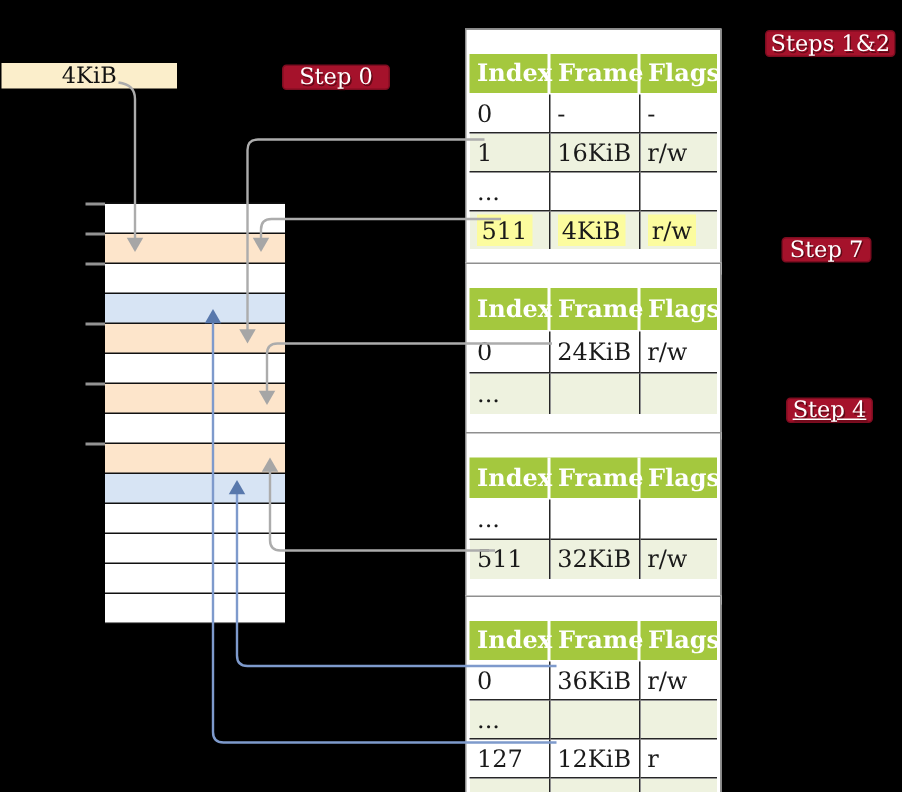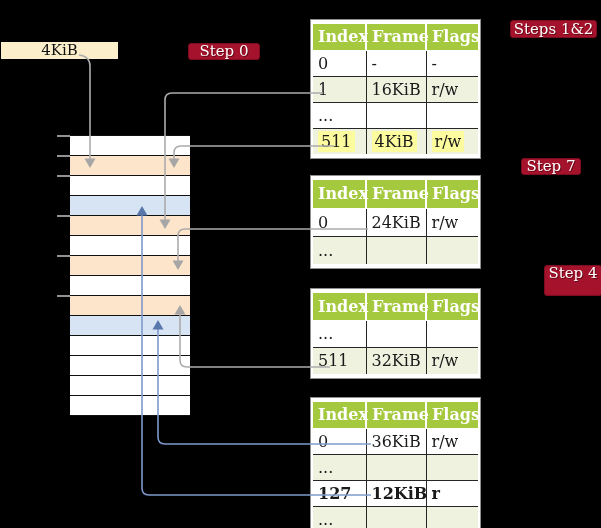--- a/index.html
+++ b/index.html
@@ -22,21 +22,21 @@
   }
   
   #memcol{position:absolute;left:70px;top:135px;width:120px;border-top:1px solid #101010;}
   .frame{width:120px;height:20px;box-sizing:border-box;border-bottom:1px solid #101010;background:#fff;}
   .frame.peach{background:var(--frame_table_peach,#FDE5CB);}
   .frame.blue{background:var(--frame_page_blue,#D7E4F4);}
   .tick{position:absolute;left:57px;width:13px;height:2px;background:#939393;}
   
   .tbl{
     position:absolute;left:310px;width:171px;background:#fff;
-    border:1px solid #8f8f8f;padding:4px 2px;box-sizing:border-box;
+    border:1px solid #8f8f8f;padding:16px 2px;box-sizing:border-box;
   }
   .tbl table{border-collapse:collapse;width:165px;table-layout:fixed;color:#1a1a1a;}
   .tbl th{
     background:var(--table_header_green,#A4C83E);color:#fff;font-weight:bold;
     font-size:16px;text-align:left;padding:0 0 0 5px;border-bottom:1px solid #fff;
   }
   .tbl th + th{border-left:2px solid #fff;}
   .tbl td{font-size:16px;padding:0 0 0 5px;overflow:hidden;white-space:nowrap;}
   .tbl td + td{border-left:1px solid #262626;}
   .tbl tbody tr + tr td{border-top:1px solid #262626;}
@@ -53,21 +53,21 @@
 <body>
 
 <div id="canvas">
   <div class="labelbox">
     <span>4KiB</span>
   </div>
   <div id="badges">
       <div class="badge" style="left: 188px; top: 43px; width: 72px; height: 17px; line-height: 15px;">Step 0</div>
       <div class="badge" style="left: 510px; top: 20px; width: 87px; height: 18px; line-height: 16px;">Steps 1&amp;2</div>
       <div class="badge" style="left: 521px; top: 158px; width: 60px; height: 17px; line-height: 15px;">Step 7</div>
-      <div class="badge" style="left: 544px; top: 265px; width: 58px; height: 31px; line-height: 15px;">Step 4</div>
+      <div class="badge" style="left: 524px; top: 265px; width: 58px; height: 17px; line-height: 15px; text-decoration: underline;">Step 4</div>
     </div>
   <div id="memcol">
       <div class="frame "></div>
       <div class="frame peach"></div>
       <div class="frame "></div>
       <div class="frame blue"></div>
       <div class="frame peach"></div>
       <div class="frame "></div>
       <div class="frame peach"></div>
       <div class="frame "></div>
@@ -199,21 +199,21 @@
             <tr style="height: 26px;">
               <td>0</td>
               <td>36KiB</td>
               <td>r/w</td>
             </tr>
             <tr class="alt" style="height: 26px;">
               <td>...</td>
               <td></td>
               <td></td>
             </tr>
-            <tr style="height: 26px; font-weight: bold;">
+            <tr style="height: 26px;">
               <td>127</td>
               <td>12KiB</td>
               <td>r</td>
             </tr>
             <tr class="alt" style="height: 26px;">
               <td>...</td>
               <td></td>
               <td></td>
             </tr>
           </tbody>

